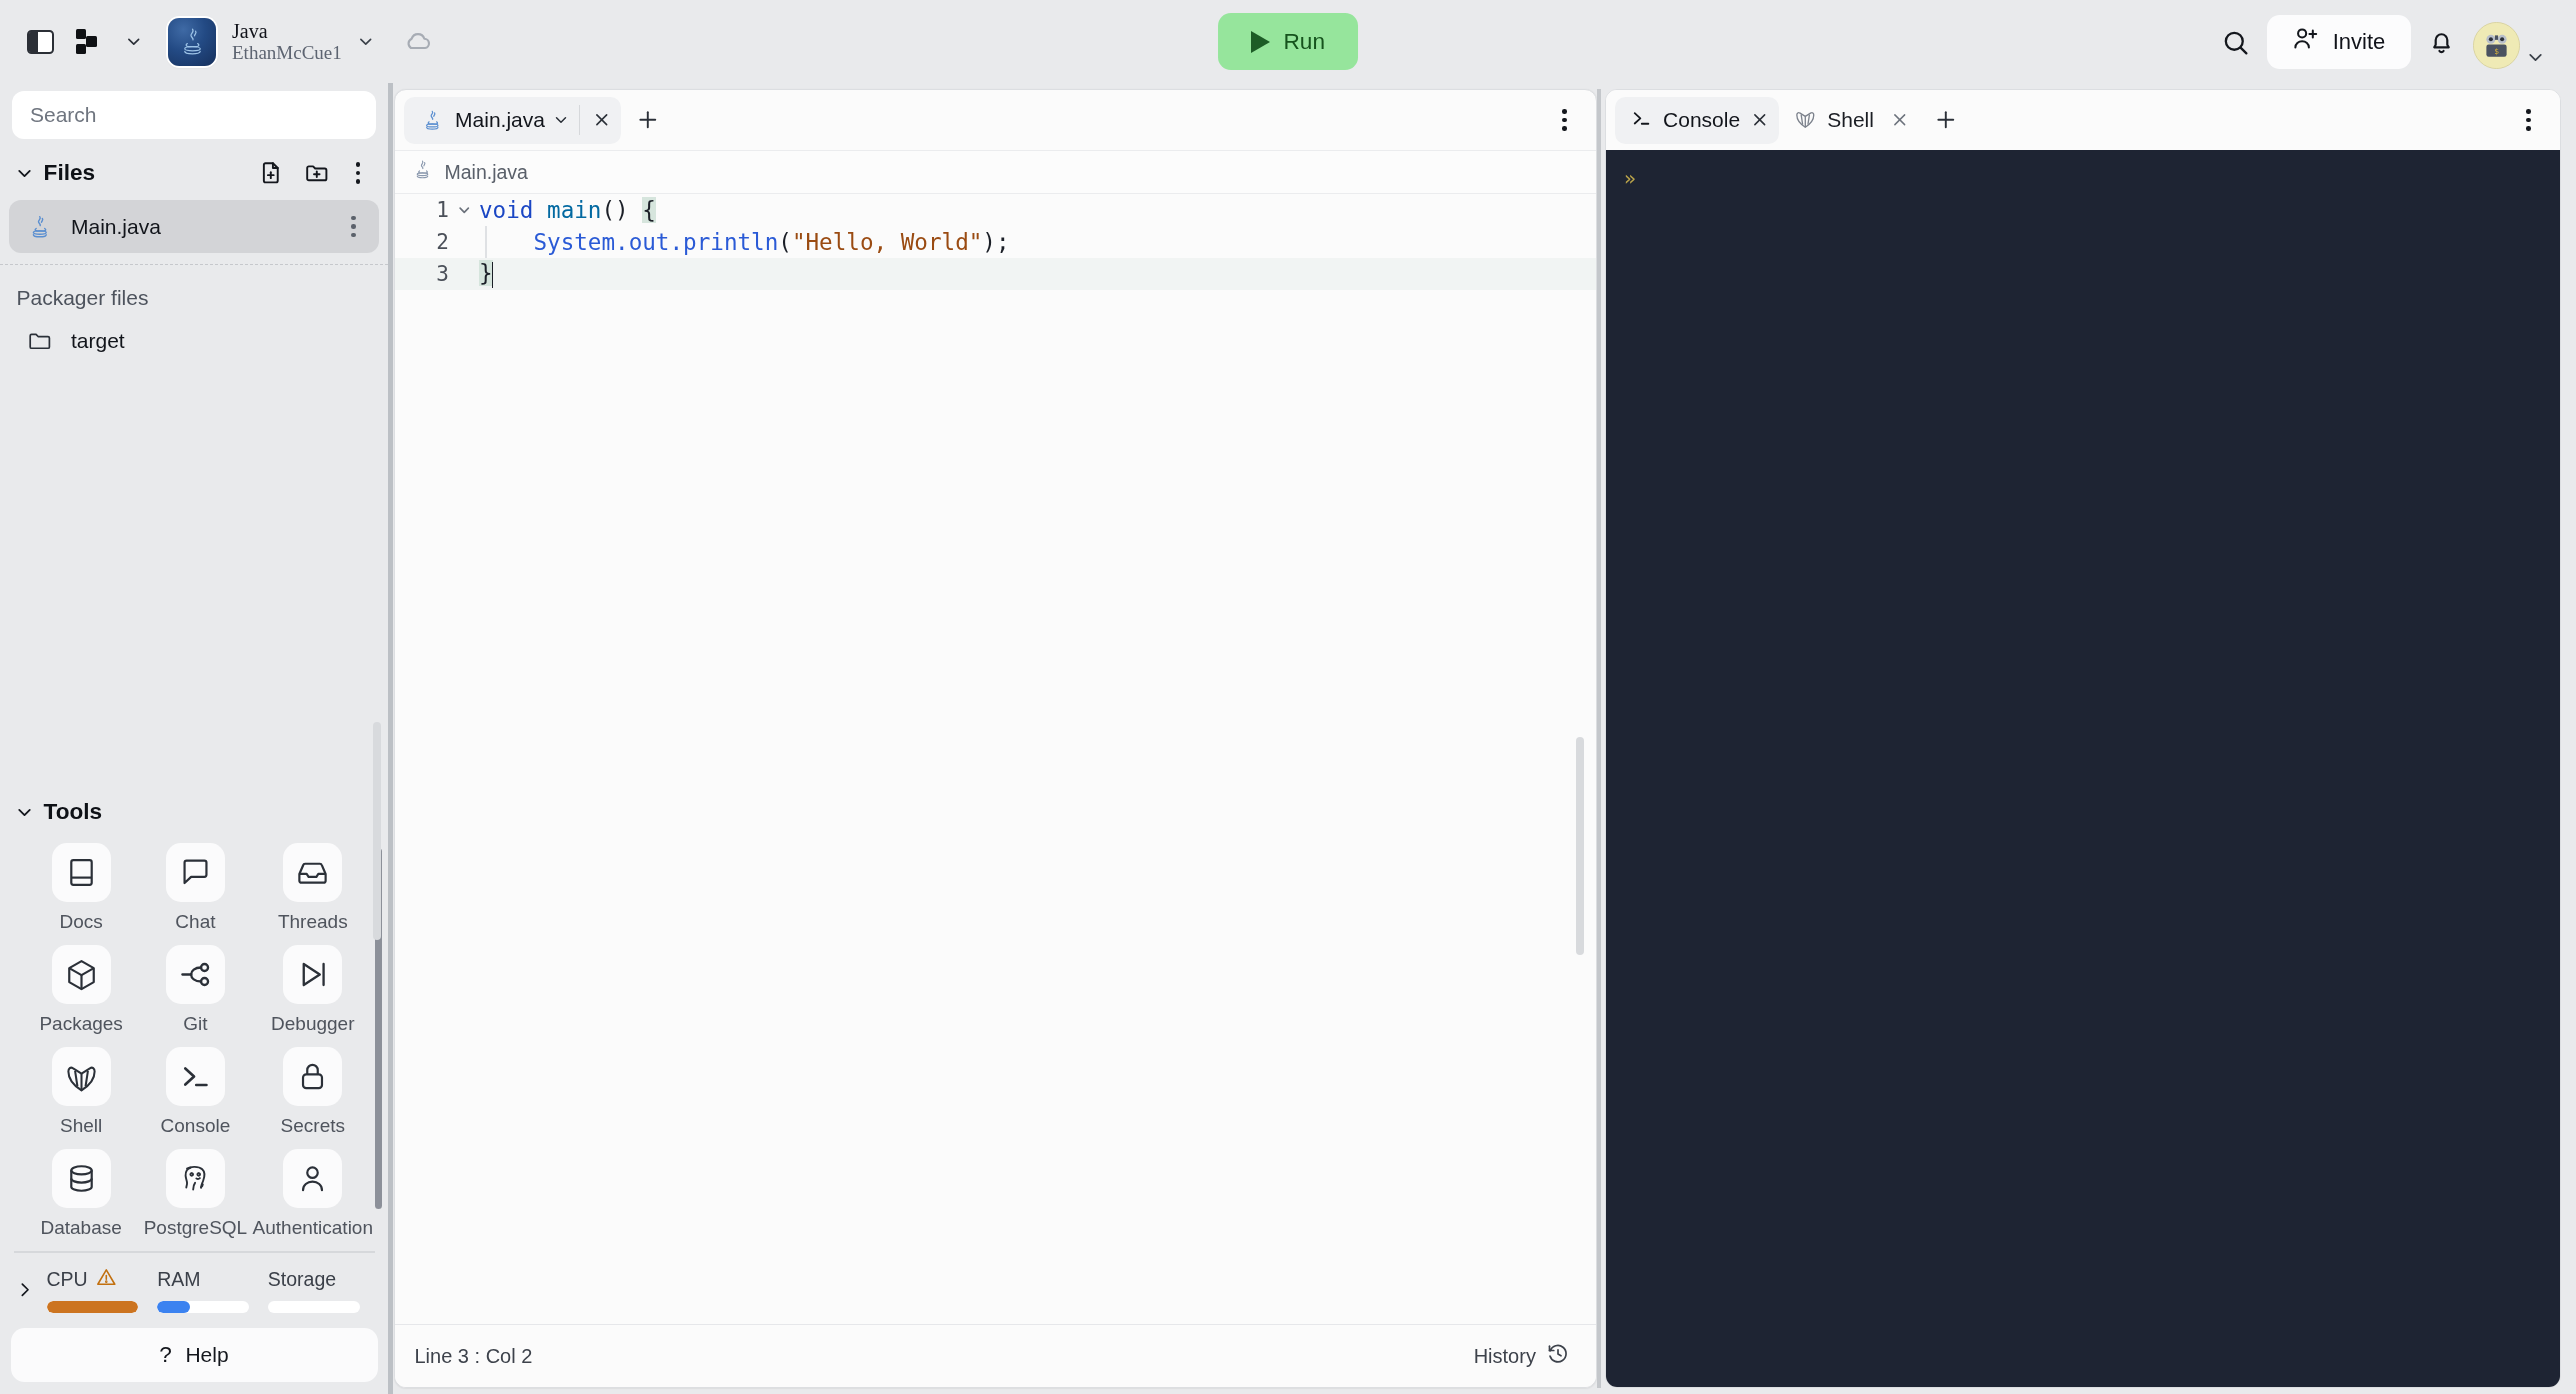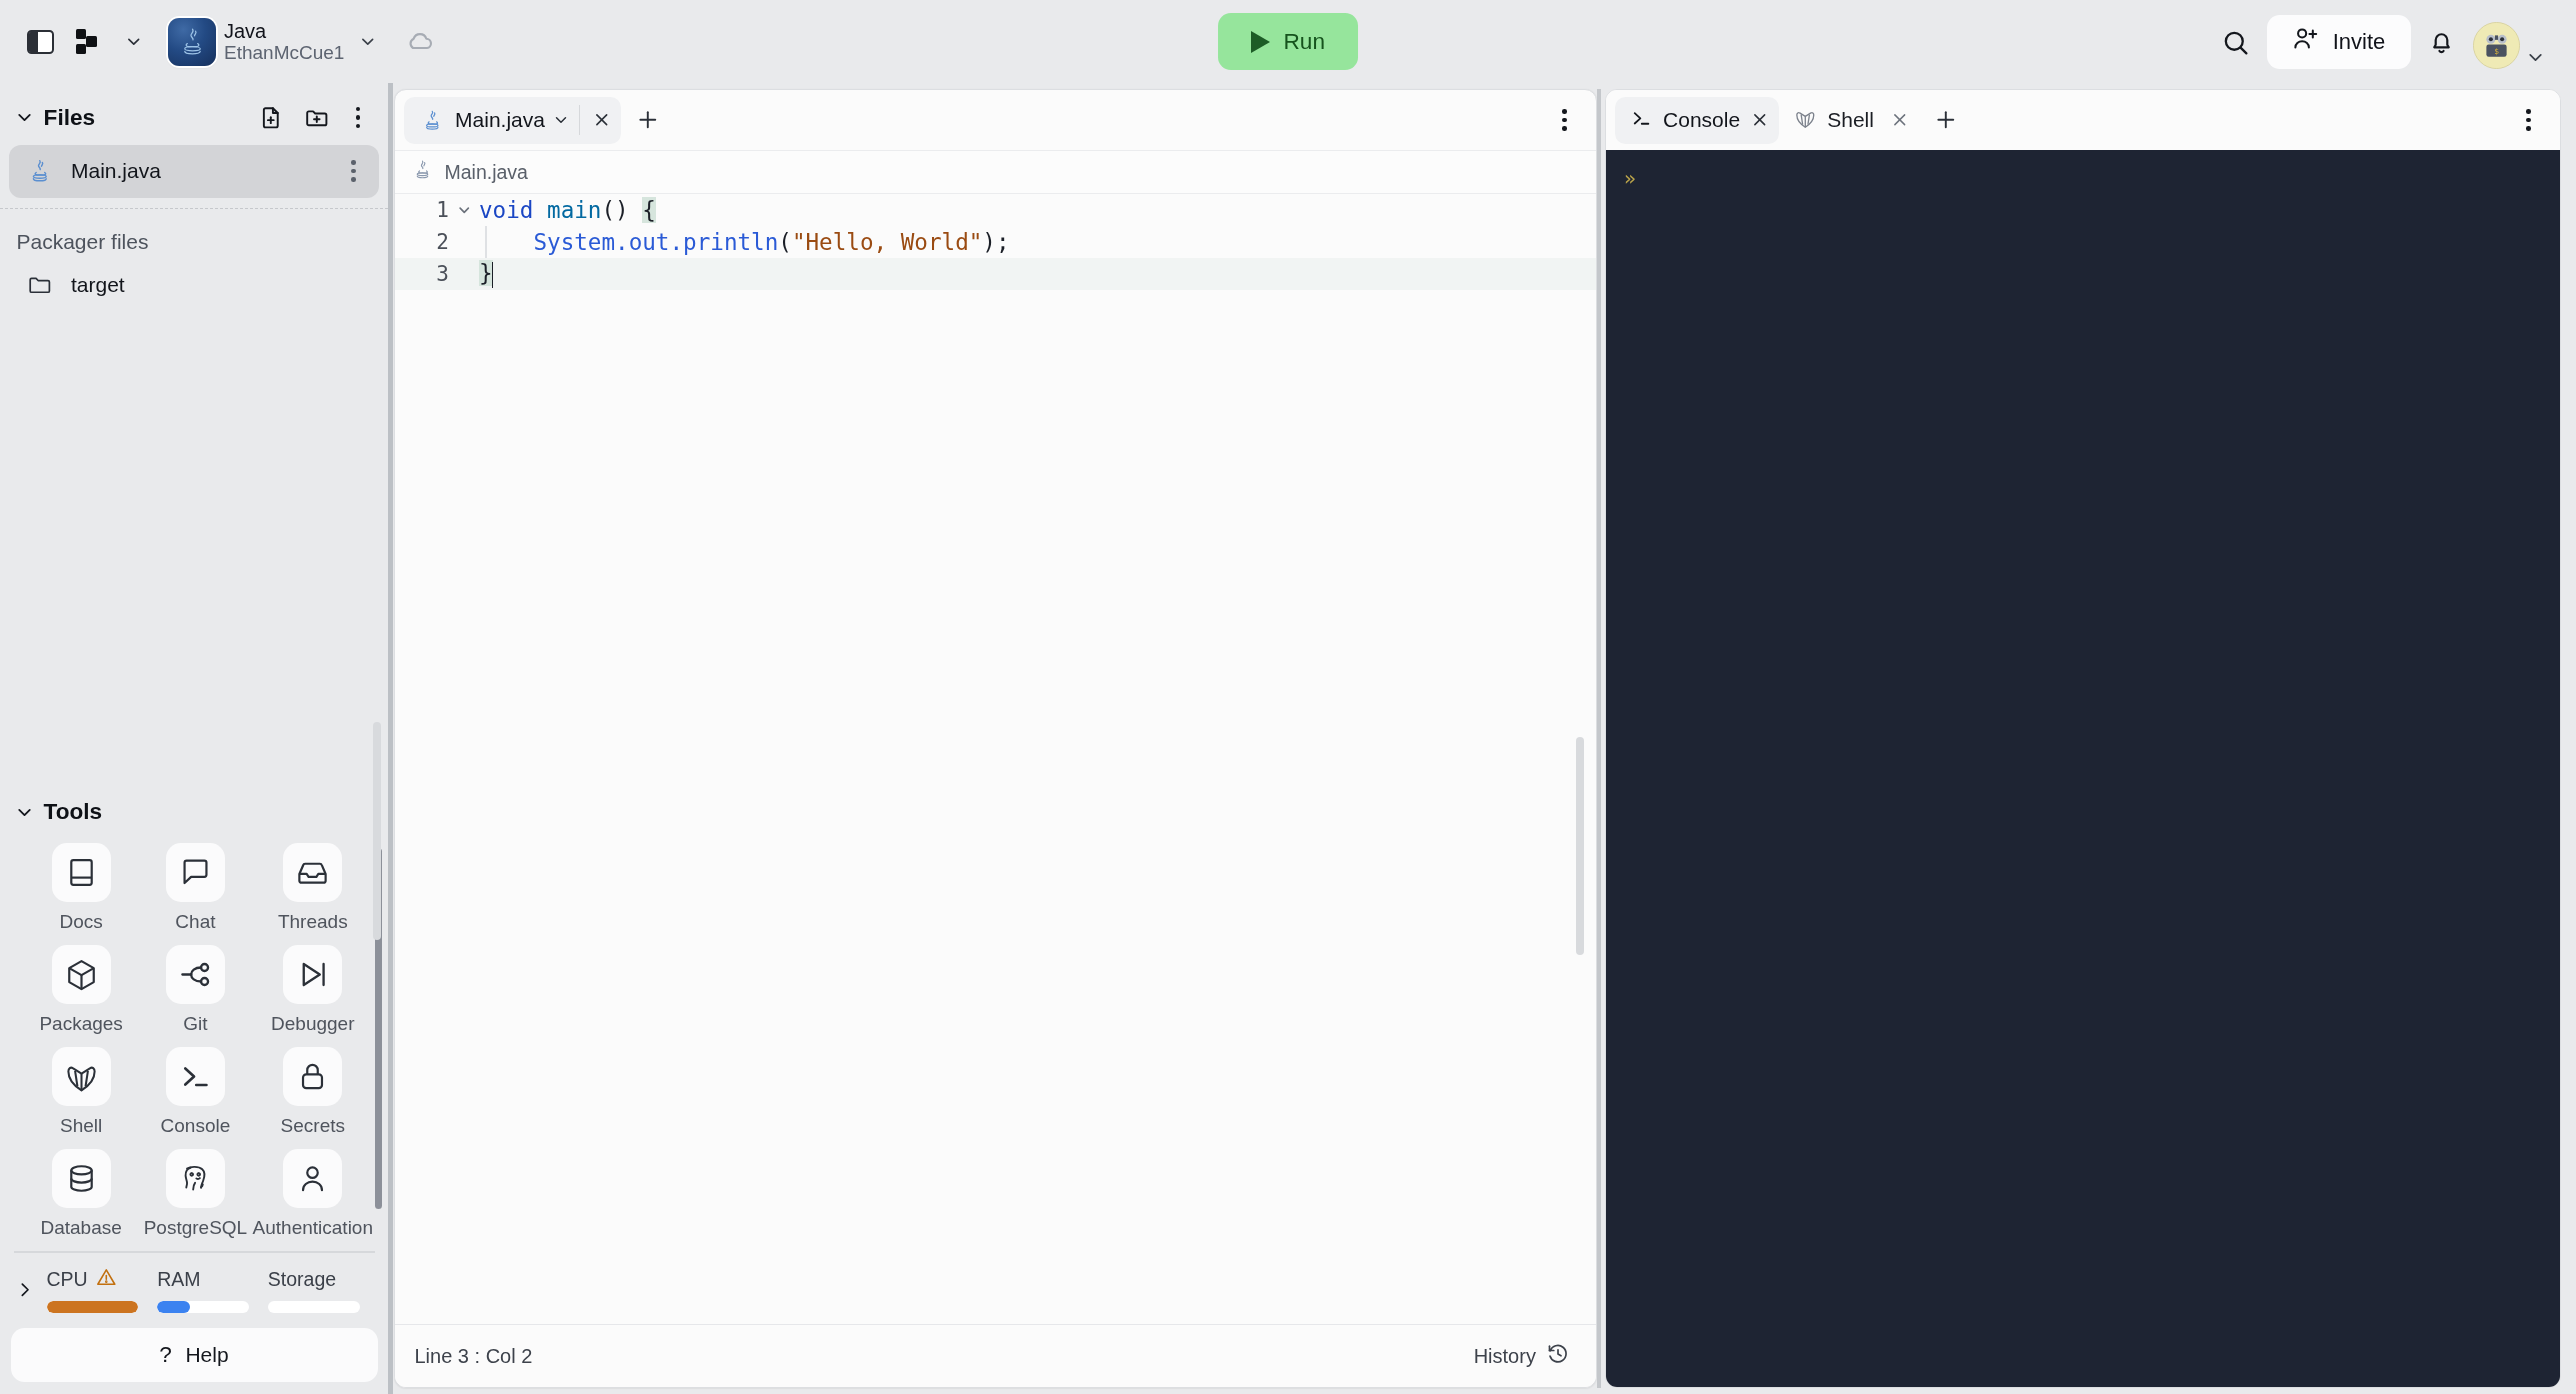--- a/index.html
+++ b/index.html
@@ -43,21 +43,21 @@
 
   .java-logo {
     width: 48px; height: 48px; border-radius: 11.3px; margin-left: 10.5px;
     background: radial-gradient(circle at 32% 24%, #3f6aa5 0%, #234a84 45%, #16305c 100%);
     display: flex; align-items: center; justify-content: center;
     box-shadow: 0 0 0 1.9px #ffffff, 0 0.8px 2.3px rgba(0,0,0,.25);
     flex: none;
   }
   .java-logo svg { width: 33px; height: 33px; }
 
-  .proj-meta { margin-left: 8px; line-height: 1.12; }
+  .proj-meta { margin-left: 16px; line-height: 1.12; font-family: Liberation Serif, serif; }
   .proj-name { font-size: 20px; color: #11131a; font-weight: 400; }
   .proj-owner { font-size: 19px; color: #5d6471; }
 
   .cloud-icon { margin-left: 7.5px; width: 41px; height: 41px; display:flex; align-items:center; justify-content:center; }
   .cloud-icon svg { width: 32px; height: 32px; }
 
   .tb-center { position: absolute; left: 50%; transform: translateX(-50%); }
   .run-btn {
     background: #96e59c; color: #16531d; border: none; border-radius: 12.8px;
     height: 57px; padding: 0 33px; display: flex; align-items: center; gap: 13.5px;
@@ -338,20 +338,23 @@
     <div class="acct-chev">
       <svg viewBox="0 0 24 24" fill="none" stroke="#3a4049" stroke-width="2" stroke-linecap="round" stroke-linejoin="round">
           <polyline points="6 9 12 15 18 9"></polyline>
         </svg>
     </div>
   </div>
 </div>
 
 <div class="sidebar">
 
+  <div class="search-field">
+    <input type="text" placeholder="Search" style="">
+  </div>
 
   <div class="sec-head">
     <span class="sec-chev">
       <svg viewBox="0 0 24 24" fill="none" stroke="#14171d" stroke-width="2.1" stroke-linecap="round" stroke-linejoin="round">
           <polyline points="6 9 12 15 18 9"></polyline>
         </svg>
     </span>
     <span class="sec-title">Files</span>
     <span class="sec-actions">
       <span class="sec-act">

